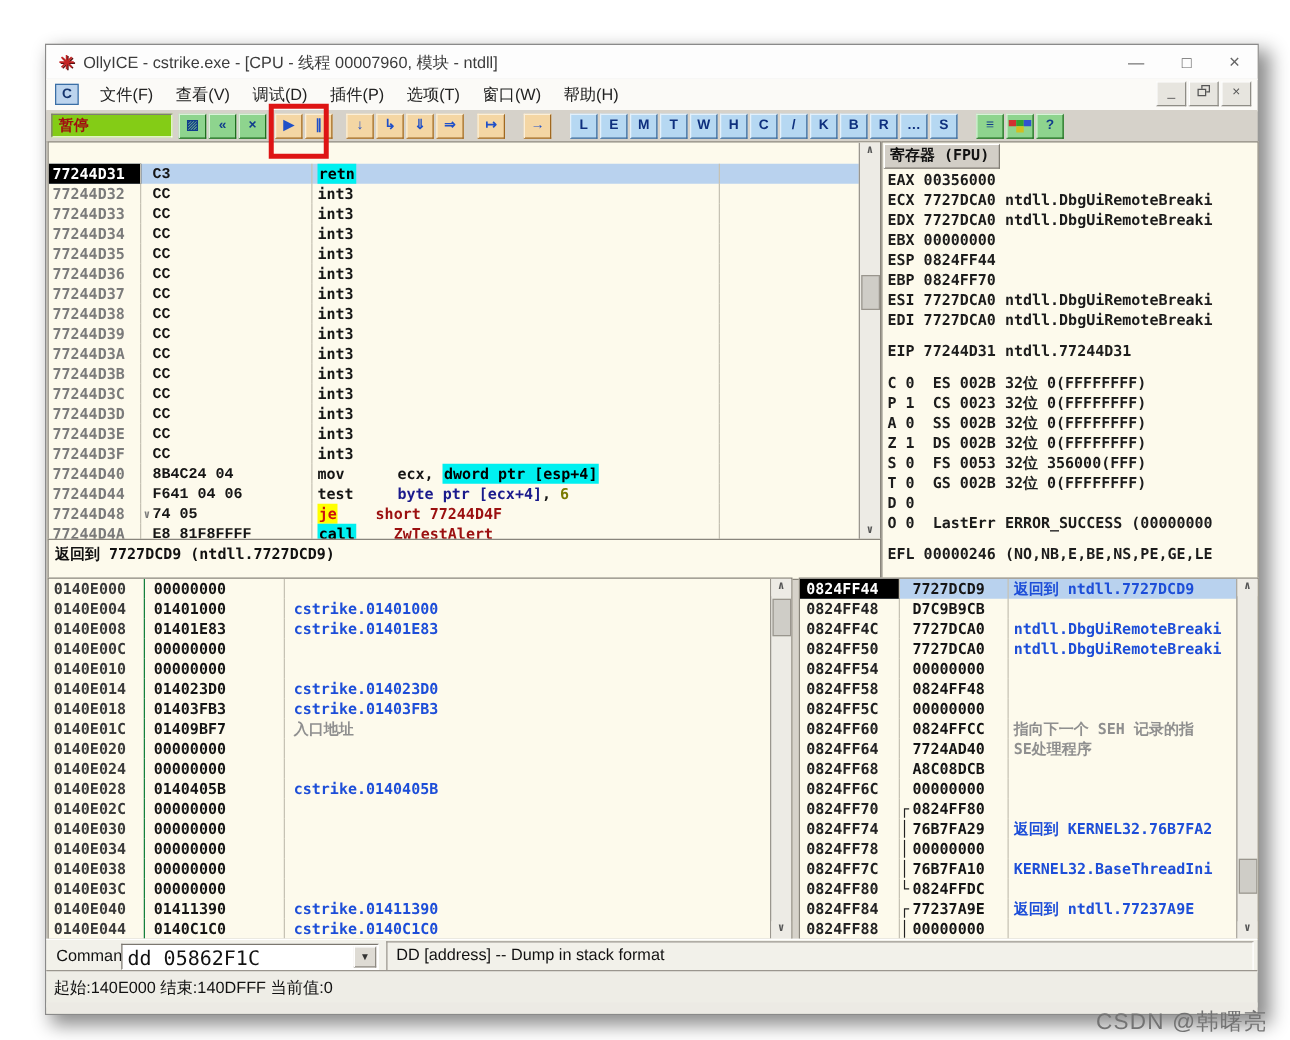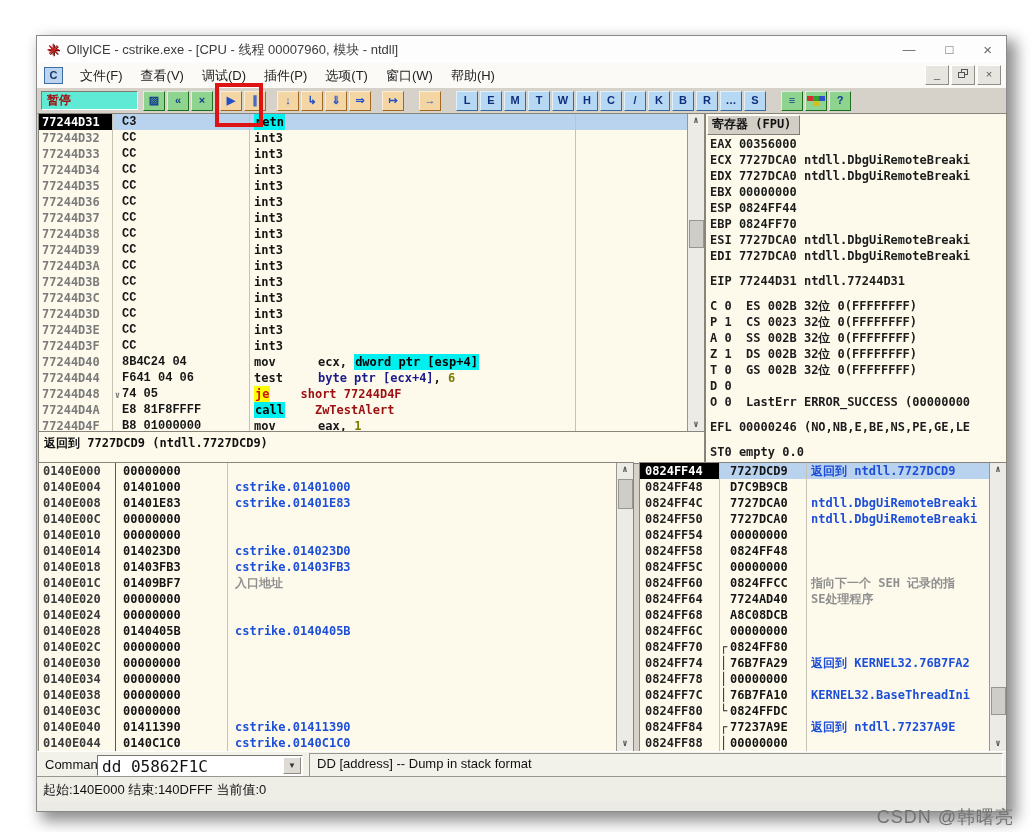--- a/index.html
+++ b/index.html
@@ -17,21 +17,21 @@
     font-size:11px;text-align:center;line-height:14px;margin:0 8px 0 7px;}
   .menu-item{padding:2px 9px;}
   .mdi-controls{position:absolute;right:5px;top:2px;display:flex;gap:2px;}
   .mdi-btn{width:22px;height:18px;background:#E7E5DF;border:1px solid;border-color:#fff #8f8d86 #8f8d86 #fff;
     color:#555;font-size:11px;text-align:center;line-height:16px;}
   .glyph-restore{position:relative;display:inline-block;width:10px;height:9px;}
   .glyph-restore::before{content:"";position:absolute;right:0;top:0;width:5px;height:4px;border:1px solid #555;}
   .glyph-restore::after{content:"";position:absolute;left:0;bottom:0;width:5px;height:4px;border:1px solid #555;background:#E7E5DF;}
   .toolbar{position:absolute;left:0;top:52px;right:0;height:25px;background:#D6D2CA;border-bottom:1px solid #A8A49C;
     display:flex;align-items:center;padding-left:4px;}
-  .pause-box{width:90px;height:17px;background:#5eead4;border:1px solid;border-color:#807c74 #fff #fff #807c74;
+  .pause-box{width:90px;height:17px;background:#84cc16;border:1px solid;border-color:#807c74 #fff #fff #807c74;
     color:#A01010;font-weight:bold;font-size:12px;line-height:16px;padding-left:5px;}
   .tb-group{display:flex;gap:2px;}
   .tb-btn{position:relative;width:20px;height:18px;border:1px solid;text-align:center;line-height:16px;
     font-size:11px;font-weight:bold;}
   .tb-btn.green{background:#8ED48E;border-color:#D9F2D9 #1E6E1E #1E6E1E #D9F2D9;color:#103c8c;}
   .tb-btn.tan{background:#F4D6A4;border-color:#FBEFD9 #A06820 #A06820 #FBEFD9;color:#2050c8;}
   .tb-btn.blue{background:#B6D8F2;border-color:#E2F0FB #3A6898 #3A6898 #E2F0FB;color:#0E2F7E;}
   .red-box{position:absolute;left:-6px;top:-9px;width:40px;height:36px;border:4px solid #DE1414;z-index:9;pointer-events:none;}
   .grid-btn{display:flex;flex-wrap:wrap;width:20px;height:18px;align-content:center;justify-content:center;}
   .grid-btn i{width:6px;height:5px;display:block;}
@@ -170,21 +170,21 @@
             <i style="background: rgb(48, 160, 48);"></i>
             <i style="background: rgb(48, 80, 208);"></i>
             <i style="background: rgb(208, 192, 32);"></i>
           </span>
           <span class="tb-btn green">?</span>
         </span>
       </span>
   </div>
 
   <div id="disasm" class="pane mono">
-    <div style="margin-right:16px;">
+    <div style="margin-right:16px;margin-top:17px;">
         <div class="drow sel"><span class="c-addr a-sel">77244D31</span><span class="c-jump"></span><span class="c-bytes">C3</span><span class="c-instr"><span class="mn hlc">retn</span></span><span class="c-comm"></span></div>
         <div class="drow"><span class="c-addr">77244D32</span><span class="c-jump"></span><span class="c-bytes">CC</span><span class="c-instr"><span class="mn ">int3</span></span><span class="c-comm"></span></div>
         <div class="drow"><span class="c-addr">77244D33</span><span class="c-jump"></span><span class="c-bytes">CC</span><span class="c-instr"><span class="mn ">int3</span></span><span class="c-comm"></span></div>
         <div class="drow"><span class="c-addr">77244D34</span><span class="c-jump"></span><span class="c-bytes">CC</span><span class="c-instr"><span class="mn ">int3</span></span><span class="c-comm"></span></div>
         <div class="drow"><span class="c-addr">77244D35</span><span class="c-jump"></span><span class="c-bytes">CC</span><span class="c-instr"><span class="mn ">int3</span></span><span class="c-comm"></span></div>
         <div class="drow"><span class="c-addr">77244D36</span><span class="c-jump"></span><span class="c-bytes">CC</span><span class="c-instr"><span class="mn ">int3</span></span><span class="c-comm"></span></div>
         <div class="drow"><span class="c-addr">77244D37</span><span class="c-jump"></span><span class="c-bytes">CC</span><span class="c-instr"><span class="mn ">int3</span></span><span class="c-comm"></span></div>
         <div class="drow"><span class="c-addr">77244D38</span><span class="c-jump"></span><span class="c-bytes">CC</span><span class="c-instr"><span class="mn ">int3</span></span><span class="c-comm"></span></div>
         <div class="drow"><span class="c-addr">77244D39</span><span class="c-jump"></span><span class="c-bytes">CC</span><span class="c-instr"><span class="mn ">int3</span></span><span class="c-comm"></span></div>
         <div class="drow"><span class="c-addr">77244D3A</span><span class="c-jump"></span><span class="c-bytes">CC</span><span class="c-instr"><span class="mn ">int3</span></span><span class="c-comm"></span></div>
@@ -221,20 +221,21 @@
         <div class="reg-line mono">EBP 0824FF70</div>
         <div class="reg-line mono">ESI 7727DCA0 ntdll.DbgUiRemoteBreaki</div>
         <div class="reg-line mono">EDI 7727DCA0 ntdll.DbgUiRemoteBreaki</div>
         <div class="reg-gap"></div>
         <div class="reg-line mono">EIP 77244D31 ntdll.77244D31</div>
         <div class="reg-gap"></div>
         <div class="reg-line mono">C 0  ES 002B 32位 0(FFFFFFFF)</div>
         <div class="reg-line mono">P 1  CS 0023 32位 0(FFFFFFFF)</div>
         <div class="reg-line mono">A 0  SS 002B 32位 0(FFFFFFFF)</div>
         <div class="reg-line mono">Z 1  DS 002B 32位 0(FFFFFFFF)</div>
+        <div class="reg-line mono">S 0  FS 0053 32位 356000(FFF)</div>
         <div class="reg-line mono">T 0  GS 002B 32位 0(FFFFFFFF)</div>
         <div class="reg-line mono">D 0</div>
         <div class="reg-line mono">O 0  LastErr ERROR_SUCCESS (00000000</div>
         <div class="reg-gap"></div>
         <div class="reg-line mono">EFL 00000246 (NO,NB,E,BE,NS,PE,GE,LE</div>
         <div class="reg-gap"></div>
         <div class="reg-line mono">ST0 empty 0.0</div>
       </div>
   </div>
 

